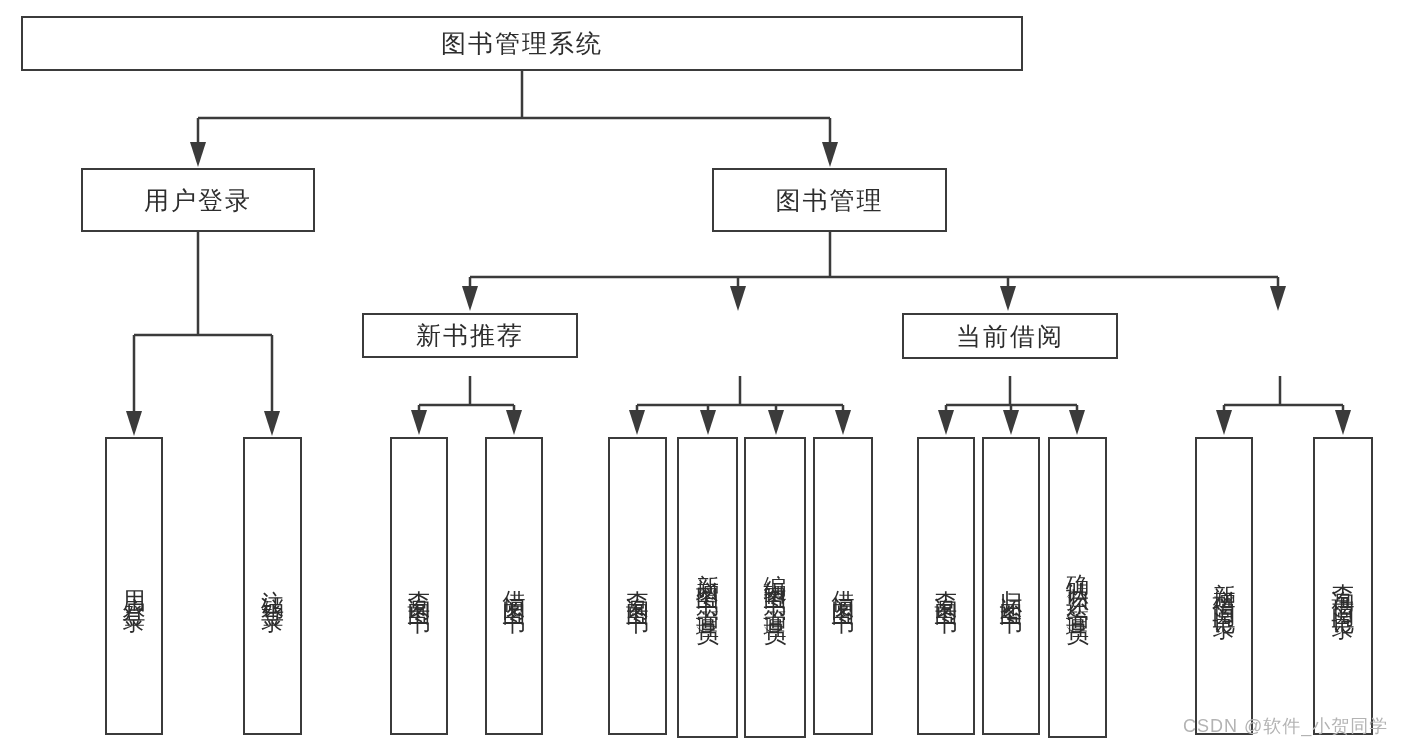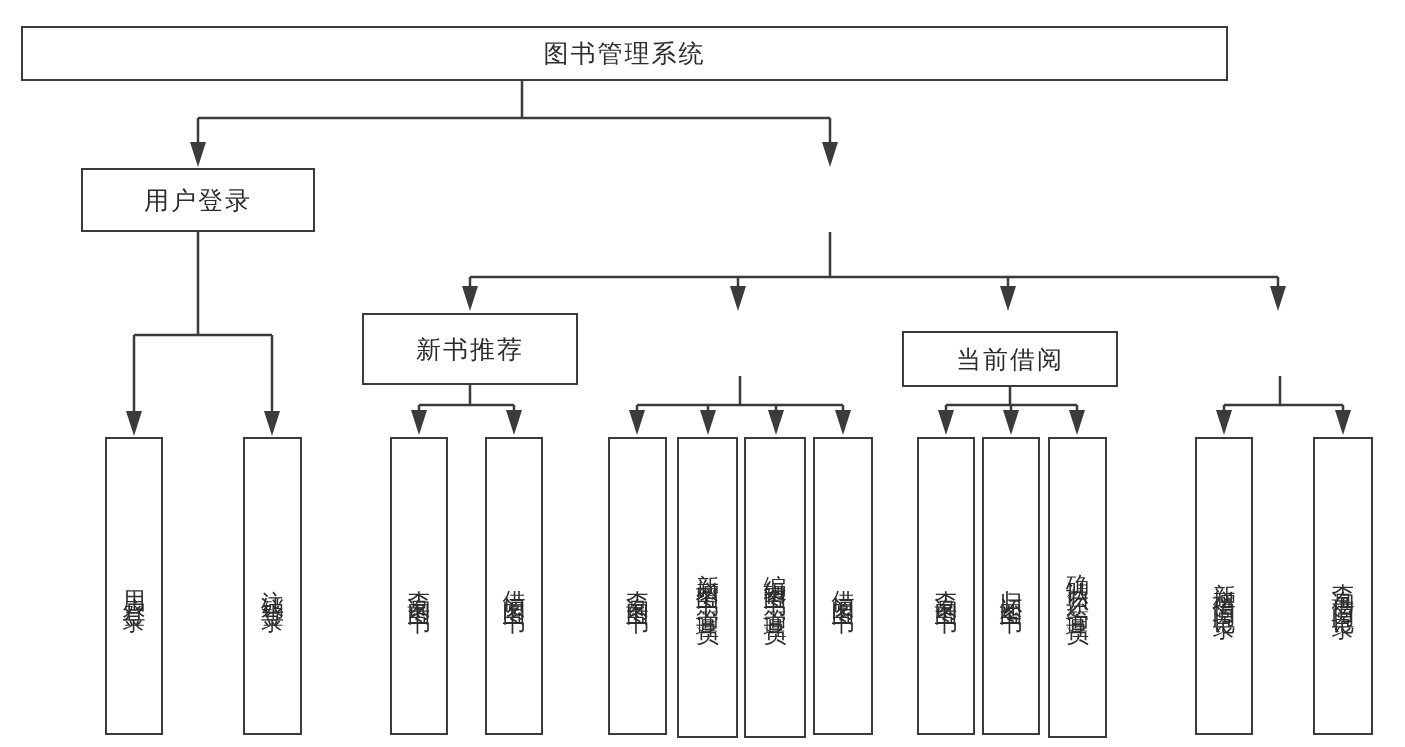--- a/index.html
+++ b/index.html
@@ -93,38 +93,40 @@
       <polygon points="1003,410 1019,410 1011,435"></polygon>
       <polygon points="1069,410 1085,410 1077,435"></polygon>
     </g>
     <g>
       <path d="M1280 376 V405 M1224 405 H1343 M1224 405 V425 M1343 405 V425"></path>
       <polygon points="1216,410 1232,410 1224,435"></polygon>
       <polygon points="1335,410 1351,410 1343,435"></polygon>
     </g>
   </svg>
 
-  <div class="box h-label" style="left:21px;top:26px;width:1207px;height:55px">图书管理系统</div>
+  <div class="box h-label" style="left:21px;top:16px;width:1002px;height:55px">图书管理系统</div>
 
   <div class="box h-label" style="left:81px;top:168px;width:234px;height:64px">用户登录</div>
+  <div class="box h-label" style="left:712px;top:168px;width:235px;height:64px">图书管理</div>
 
-  <div class="box h-label" style="left:362px;top:313px;width:216px;height:72px">新书推荐</div>
-  <div class="box h-label" style="left:902px;top:331px;width:216px;height:56px">当前借阅</div>
+  <div class="box h-label" style="left:362px;top:313px;width:216px;height:45px">新书推荐</div>
+  <div class="box h-label" style="left:902px;top:313px;width:216px;height:46px">当前借阅</div>
 
   <div class="box leaf" style="left:105px;top:437px;width:58px;height:298px">用户登录</div>
   <div class="box leaf" style="left:243px;top:437px;width:59px;height:298px">注销登录</div>
 
   <div class="box leaf" style="left:390px;top:437px;width:58px;height:298px">查询图书</div>
   <div class="box leaf" style="left:485px;top:437px;width:58px;height:298px">借阅图书</div>
 
   <div class="box leaf" style="left:608px;top:437px;width:59px;height:298px">查询图书</div>
   <div class="box leaf" style="left:677px;top:437px;width:61px;height:301px">新增图书（管理员）</div>
   <div class="box leaf" style="left:744px;top:437px;width:62px;height:301px">编辑图书（管理员）</div>
   <div class="box leaf" style="left:813px;top:437px;width:60px;height:298px">借阅图书</div>
 
   <div class="box leaf" style="left:917px;top:437px;width:58px;height:298px">查询图书</div>
   <div class="box leaf" style="left:982px;top:437px;width:58px;height:298px">归还图书</div>
   <div class="box leaf" style="left:1048px;top:437px;width:59px;height:301px">确认归还（管理员）</div>
 
   <div class="box leaf" style="left:1195px;top:437px;width:58px;height:298px">新增借阅记录</div>
   <div class="box leaf" style="left:1313px;top:437px;width:60px;height:298px">查询借阅记录</div>
 
+  <div class="watermark">CSDN @软件_小贺同学</div>
 </div>
 
 </body></html>

